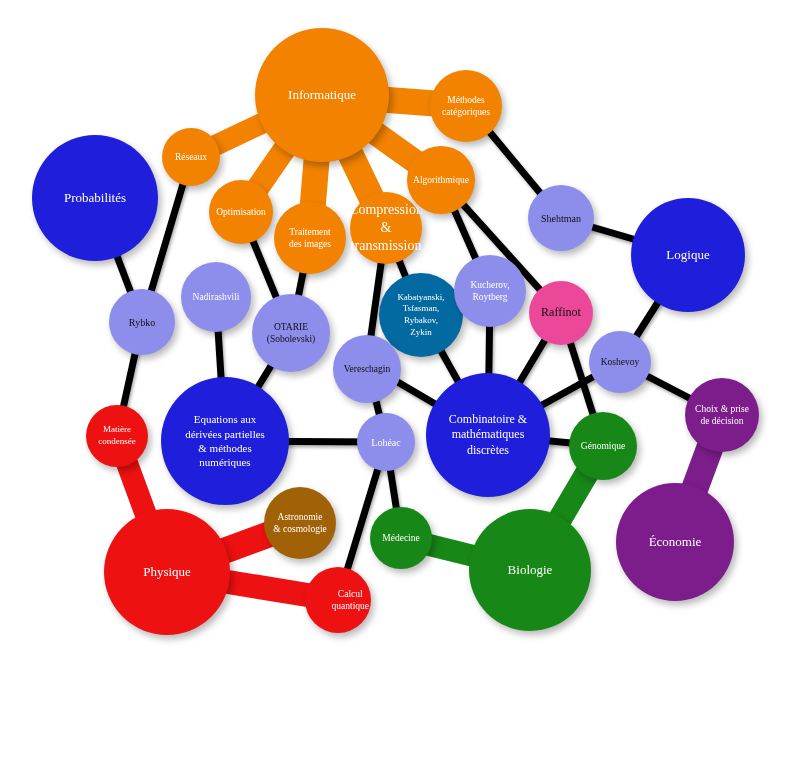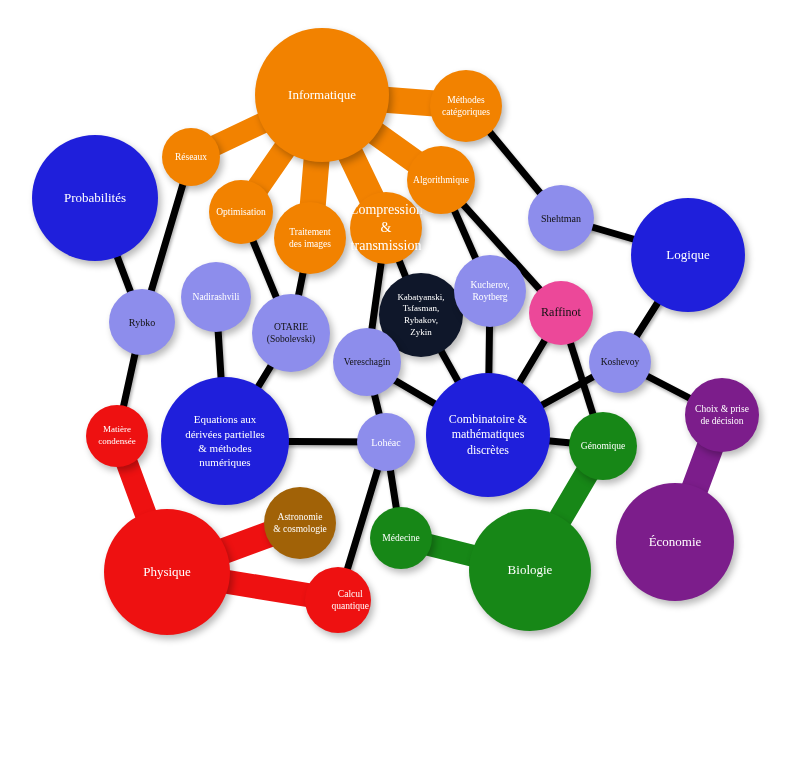--- a/index.html
+++ b/index.html
@@ -116,34 +116,34 @@
       <div class="node" style="left: 109px; top: 289px; width: 66px; height: 66px; background: rgb(141, 141, 236); color: rgb(17, 17, 17); font-size: 10px;">
         <span>Rybko</span>
       </div>
       <div class="node" style="left: 181px; top: 262px; width: 70px; height: 70px; background: rgb(141, 141, 236); color: rgb(255, 255, 255); font-size: 9.5px;">
         <span>Nadirashvili</span>
       </div>
       <div class="node" style="left: 252px; top: 294px; width: 78px; height: 78px; background: rgb(141, 141, 236); color: rgb(17, 17, 17); font-size: 9.5px;">
         <span>OTARIE
 (Sobolevski)</span>
       </div>
-      <div class="node" style="left: 379px; top: 273px; width: 84px; height: 84px; background: #0f172a; color: rgb(255, 255, 255); font-size: 9px;">
+      <div class="node" style="left: 379px; top: 273px; width: 84px; height: 84px; background: #0369a1; color: rgb(255, 255, 255); font-size: 9px;">
         <span>Kabatyanski,
 Tsfasman,
 Rybakov,
 Zykin</span>
       </div>
       <div class="node" style="left: 454px; top: 255px; width: 72px; height: 72px; background: rgb(141, 141, 236); color: rgb(255, 255, 255); font-size: 9.5px;">
         <span>Kucherov,
 Roytberg</span>
       </div>
       <div class="node" style="left: 529px; top: 281px; width: 64px; height: 64px; background: #ec4899; color: rgb(17, 17, 17); font-size: 12px;">
         <span>Raffinot</span>
       </div>
-      <div class="node" style="left: 333px; top: 328px; width: 68px; height: 68px; background: rgb(141, 141, 236); color: rgb(17, 17, 17); font-size: 9.5px;">
+      <div class="node" style="left: 333px; top: 335px; width: 68px; height: 68px; background: rgb(141, 141, 236); color: rgb(17, 17, 17); font-size: 9.5px;">
         <span>Vereschagin</span>
       </div>
       <div class="node" style="left: 589px; top: 331px; width: 62px; height: 62px; background: rgb(141, 141, 236); color: rgb(17, 17, 17); font-size: 9.5px;">
         <span>Koshevoy</span>
       </div>
       <div class="node" style="left: 86px; top: 405px; width: 62px; height: 62px; background: rgb(238, 17, 17); color: rgb(255, 255, 255); font-size: 9px; text-align: center;">
         <span>Matière
 condensée</span>
       </div>
       <div class="node" style="left: 161px; top: 377px; width: 128px; height: 128px; background: rgb(31, 31, 219); color: rgb(255, 255, 255); font-size: 11px;">

